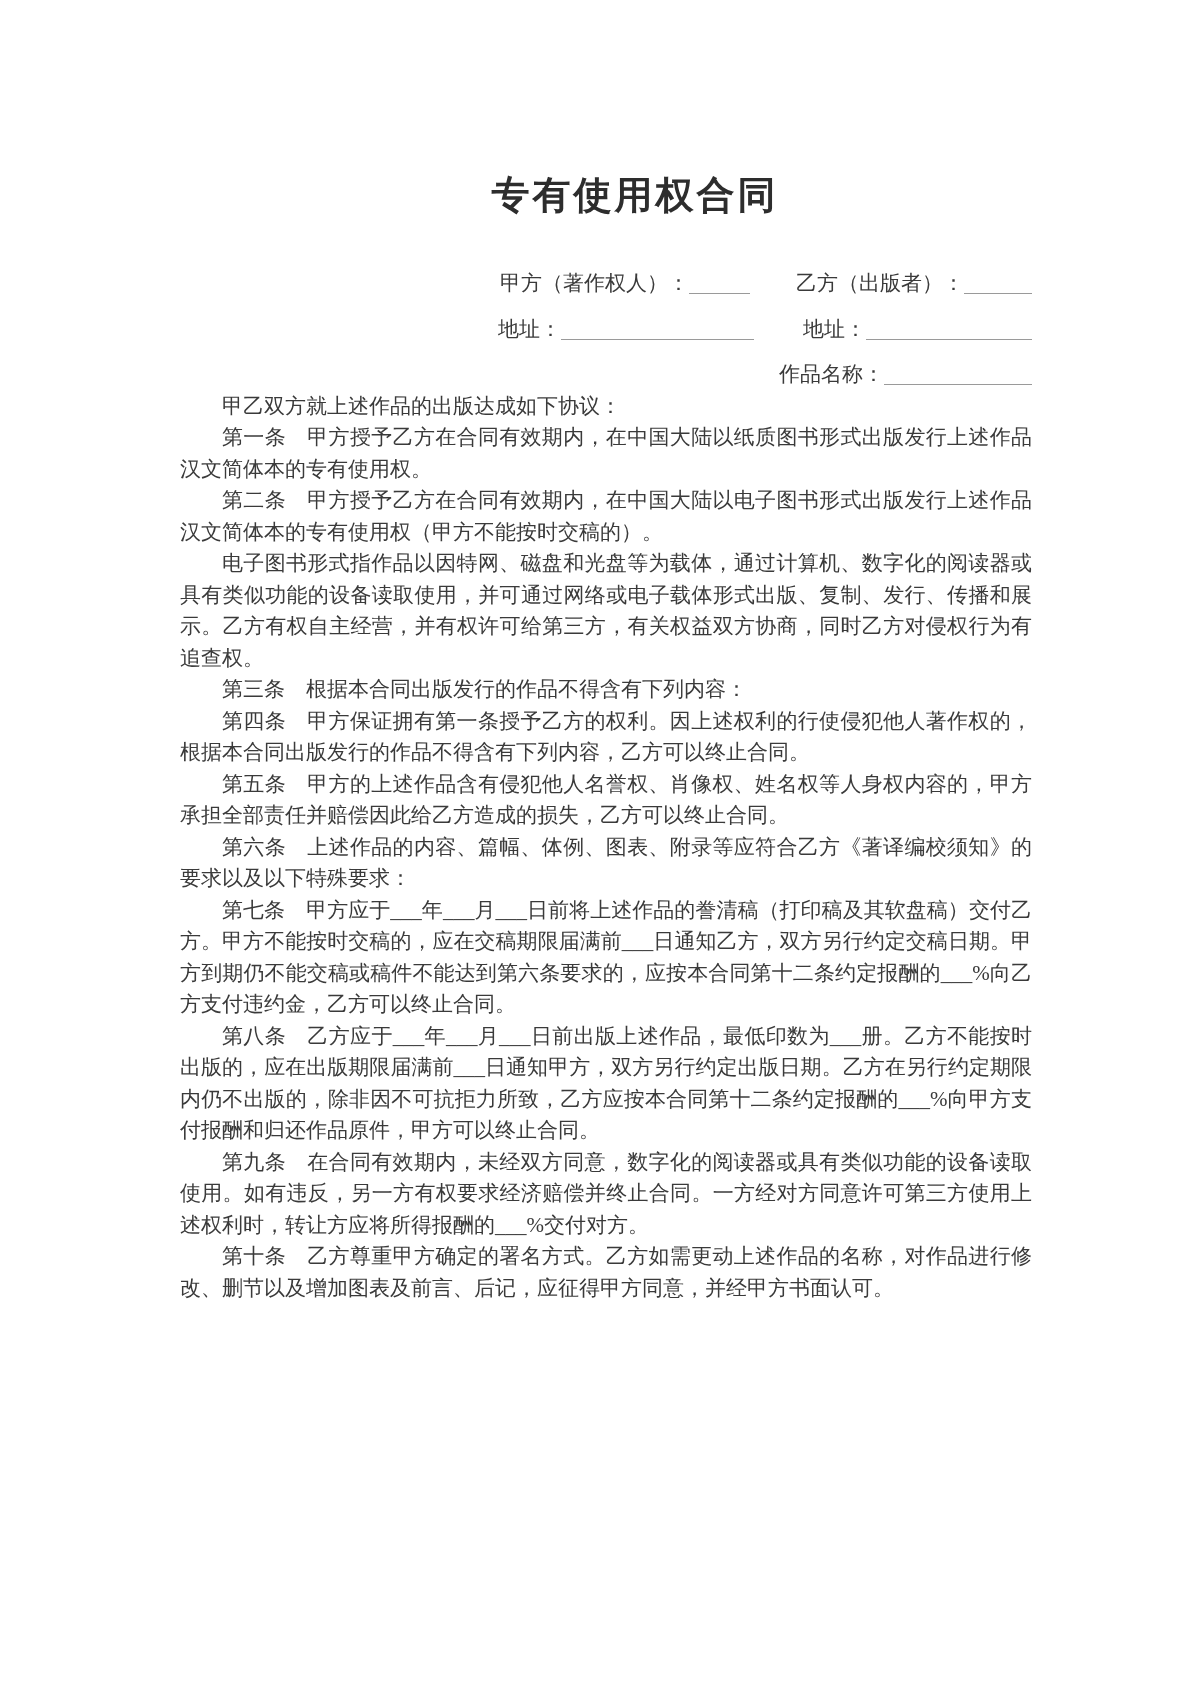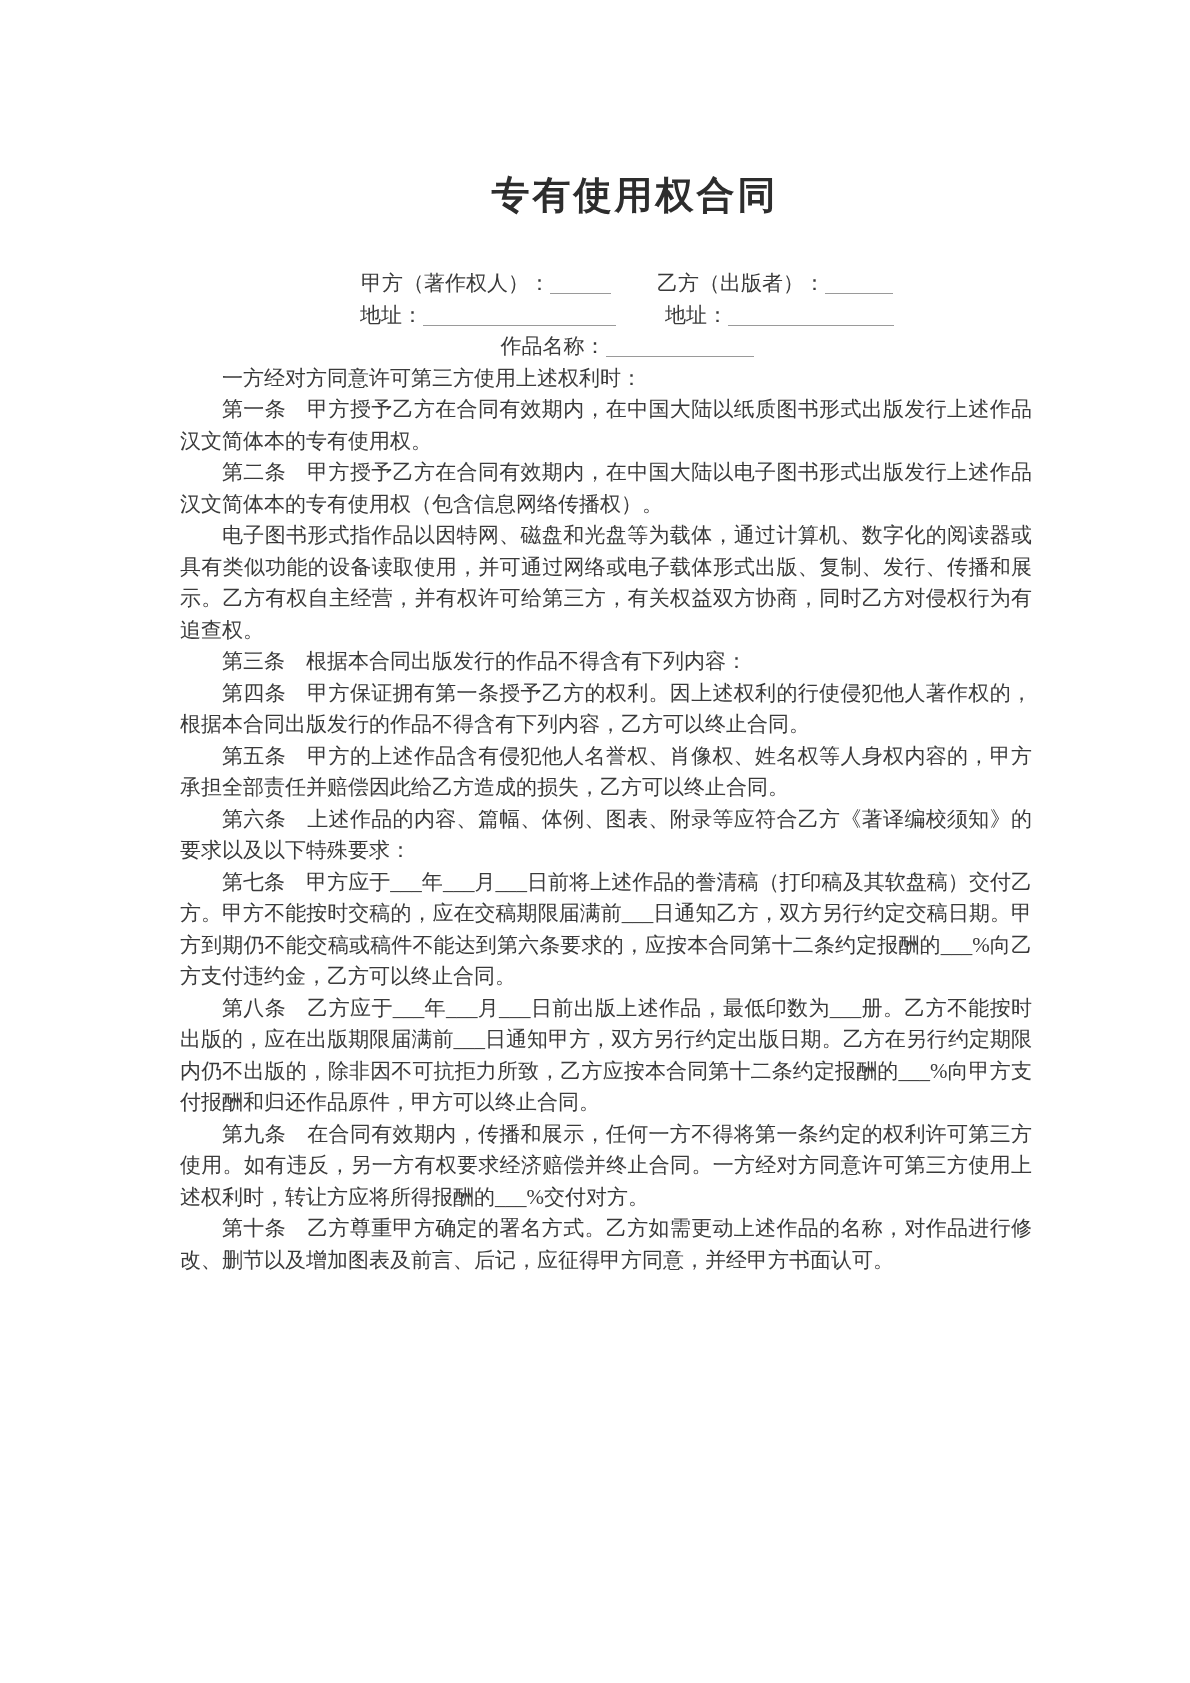--- a/index.html
+++ b/index.html
@@ -32,21 +32,22 @@
     font-size: 21px;
     line-height: 31.5px;
   }
   p {
     margin: 0;
     text-align: justify;
   }
   .form-line {
     text-indent: 2em;
     white-space: nowrap;
-    text-align: center;
+    text-align: right;
+    margin-top: 14px;
   }
   .clause, .intro {
     text-indent: 2em;
   }
   .indent-sm {
     text-indent: 1.3em;
   }
   .blank {
     display: inline-block;
     height: 14px;
@@ -68,27 +69,27 @@
   <h1 class="doc-title">专有使用权合同</h1>
 
   <div class="content">
 
     <div>
       <p class="form-line"><span>甲方（著作权人）：</span><span class="blank w61"></span><span class="ml46">乙方（出版者）：</span><span class="blank w68"></span></p>
       <p class="form-line"><span>地址：</span><span class="blank w193"></span><span class="ml49">地址：</span><span class="blank w166"></span></p>
       <p class="form-line"><span>作品名称：</span><span class="blank w148"></span></p>
     </div>
 
-    <p class="intro">一方经对方同意许可第三方使用上述权利时：</p>
+    <p class="intro">甲乙双方就上述作品的出版达成如下协议：</p>
 
     <p class="clause">第一条　甲方授予乙方在合同有效期内，在中国大陆以纸质图书形式出版发行上述作品汉文简体本的专有使用权。</p>
-    <p class="clause">第二条　甲方授予乙方在合同有效期内，在中国大陆以电子图书形式出版发行上述作品汉文简体本的专有使用权（包含信息网络传播权）。</p>
+    <p class="clause">第二条　甲方授予乙方在合同有效期内，在中国大陆以电子图书形式出版发行上述作品汉文简体本的专有使用权（甲方不能按时交稿的）。</p>
     <p class="clause">电子图书形式指作品以因特网、磁盘和光盘等为载体，通过计算机、数字化的阅读器或具有类似功能的设备读取使用，并可通过网络或电子载体形式出版、复制、发行、传播和展示。乙方有权自主经营，并有权许可给第三方，有关权益双方协商，同时乙方对侵权行为有追查权。</p>
     <p class="clause">第三条　根据本合同出版发行的作品不得含有下列内容：</p>
     <p class="clause">第四条　甲方保证拥有第一条授予乙方的权利。因上述权利的行使侵犯他人著作权的，根据本合同出版发行的作品不得含有下列内容，乙方可以终止合同。</p>
     <p class="clause">第五条　甲方的上述作品含有侵犯他人名誉权、肖像权、姓名权等人身权内容的，甲方承担全部责任并赔偿因此给乙方造成的损失，乙方可以终止合同。</p>
     <p class="clause">第六条　上述作品的内容、篇幅、体例、图表、附录等应符合乙方《著译编校须知》的要求以及以下特殊要求：</p>
     <p class="clause">第七条　甲方应于___年___月___日前将上述作品的誊清稿（打印稿及其软盘稿）交付乙方。甲方不能按时交稿的，应在交稿期限届满前___日通知乙方，双方另行约定交稿日期。甲方到期仍不能交稿或稿件不能达到第六条要求的，应按本合同第十二条约定报酬的___%向乙方支付违约金，乙方可以终止合同。</p>
     <p class="clause">第八条　乙方应于___年___月___日前出版上述作品，最低印数为___册。乙方不能按时出版的，应在出版期限届满前___日通知甲方，双方另行约定出版日期。乙方在另行约定期限内仍不出版的，除非因不可抗拒力所致，乙方应按本合同第十二条约定报酬的___%向甲方支付报酬和归还作品原件，甲方可以终止合同。</p>
-    <p class="clause">第九条　在合同有效期内，传播和展示，任何一方不得将第一条约定的权利许可第三方使用。如有违反，另一方有权要求经济赔偿并终止合同。一方经对方同意许可第三方使用上述权利时，转让方应将所得报酬的___%交付对方。</p>
+    <p class="clause">第九条　在合同有效期内，未经双方同意，数字化的阅读器或具有类似功能的设备读取使用。如有违反，另一方有权要求经济赔偿并终止合同。一方经对方同意许可第三方使用上述权利时，转让方应将所得报酬的___%交付对方。</p>
     <p class="clause">第十条　乙方尊重甲方确定的署名方式。乙方如需更动上述作品的名称，对作品进行修改、删节以及增加图表及前言、后记，应征得甲方同意，并经甲方书面认可。</p>
   </div>
 </div>
 
 </body></html>

